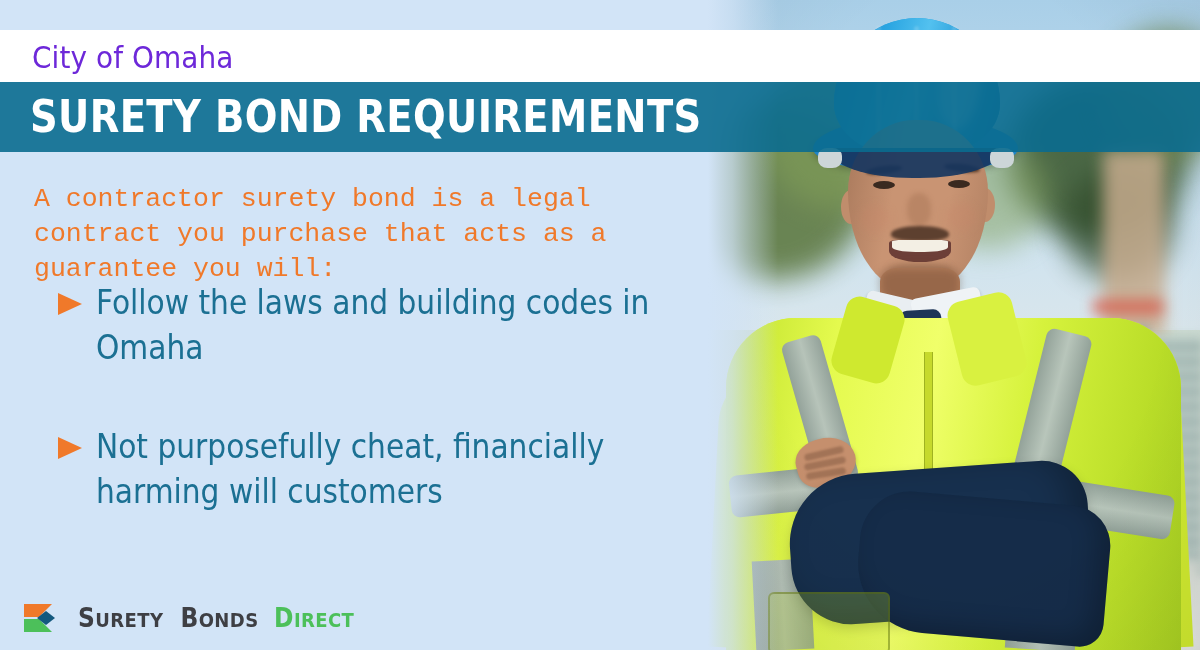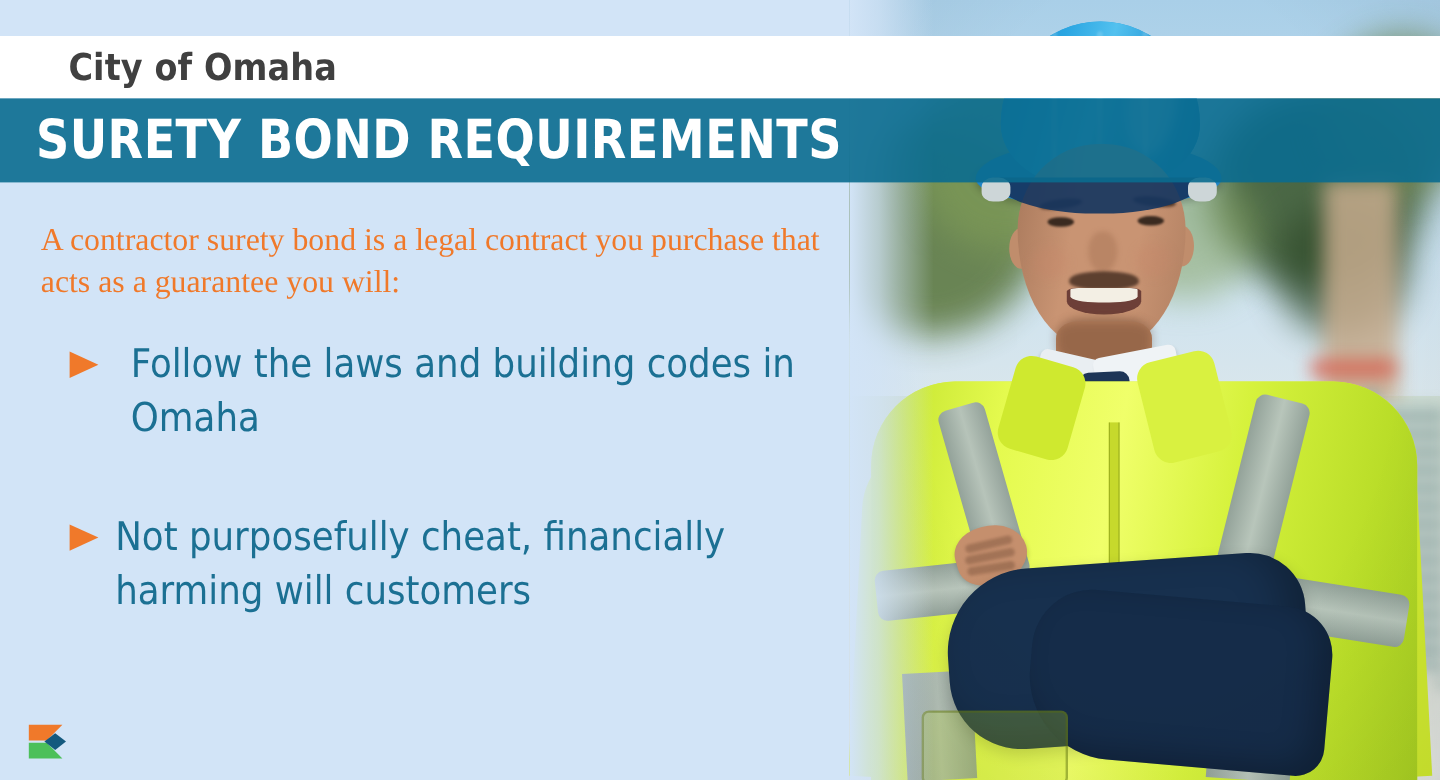--- a/index.html
+++ b/index.html
@@ -160,43 +160,43 @@
   
   .vignette{position:absolute;left:0;top:0;width:492px;height:650px;z-index:30;pointer-events:none;
     background:radial-gradient(ellipse at 52% 42%,rgba(0,0,0,0) 55%,rgba(0,0,0,.07) 100%);}
 
   
   #white-band{position:absolute;left:0;top:30px;width:1200px;height:52px;background:#ffffff;z-index:60;}
   #teal-band{position:absolute;left:0;top:82px;width:1200px;height:70px;background:rgba(10,108,143,.90);z-index:60;}
 
   #city-label{
     position:absolute;left:32px;top:36px;z-index:61;
-    color:#404040;font-size:31px;line-height:42px;font-weight:700;
+    color:#6d28d9;font-size:31px;line-height:42px;font-weight:400;
     font-family:"DejaVu Sans Condensed","Liberation Sans Narrow","Liberation Sans",sans-serif;
-    letter-spacing:.1px;white-space:nowrap;margin-left:25px;
+    letter-spacing:.1px;white-space:nowrap;
   }
   #main-title{
     position:absolute;left:30px;top:88px;z-index:61;
     color:#ffffff;font-size:45px;line-height:58px;font-weight:bold;
     font-family:"DejaVu Sans Condensed","Liberation Sans Narrow","Liberation Sans",sans-serif;
     letter-spacing:.4px;white-space:nowrap;
     transform:scaleX(.95);transform-origin:left center;
   }
 
   
   #content{position:absolute;left:0;top:152px;width:708px;height:498px;z-index:55;}
 
   #intro{
     position:absolute;left:34px;top:30px;width:660px;
     color:#f0792a;font-size:26.5px;line-height:35px;font-weight:400;
-    font-family:Liberation Serif, serif;
+    font-family:Liberation Mono, monospace;
   }
 
   .bullet{position:absolute;display:flex;align-items:flex-start;}
-  #bullet-0{left:58px;top:128px;width:620px;gap:13px;}
+  #bullet-0{left:58px;top:128px;width:620px;}
   #bullet-1{left:58px;top:272px;width:620px;}
   .marker{flex:0 0 auto;width:38px;padding-top:13px;}
   .marker .tri{
     width:0;height:0;border-top:11px solid transparent;border-bottom:11px solid transparent;
     border-left:24px solid #f0792a;
   }
   .btext{
     flex:1 1 auto;color:#1b7093;font-size:33px;line-height:45px;font-weight:400;
     font-family:"DejaVu Sans Condensed","Liberation Sans Narrow","Liberation Sans",sans-serif;
   }
@@ -329,15 +329,20 @@
   </div>
 
   <div id="logo">
     <div id="logo-mark">
       <svg width="46" height="32" viewBox="0 0 46 32" xmlns="http://www.w3.org/2000/svg">
         <polygon points="2,2 30,2 17,15 2,15" fill="#f0792a"></polygon>
         <polygon points="2,17 17,17 30,30 2,30" fill="#4cc05a"></polygon>
         <polygon points="24,9 33,16 24,23 15,16" fill="#14597e"></polygon>
       </svg>
     </div>
+    <div id="logo-text">
+      <span class="lt-dark"><span class="sc">S</span><span class="sm">URETY</span></span>
+      <span class="lt-dark">&nbsp;<span class="sc">B</span><span class="sm">ONDS</span></span>
+      <span class="lt-green"><span class="sc">D</span><span class="sm">IRECT</span></span>
+    </div>
   </div>
 
 </div>
 
 </body></html>

